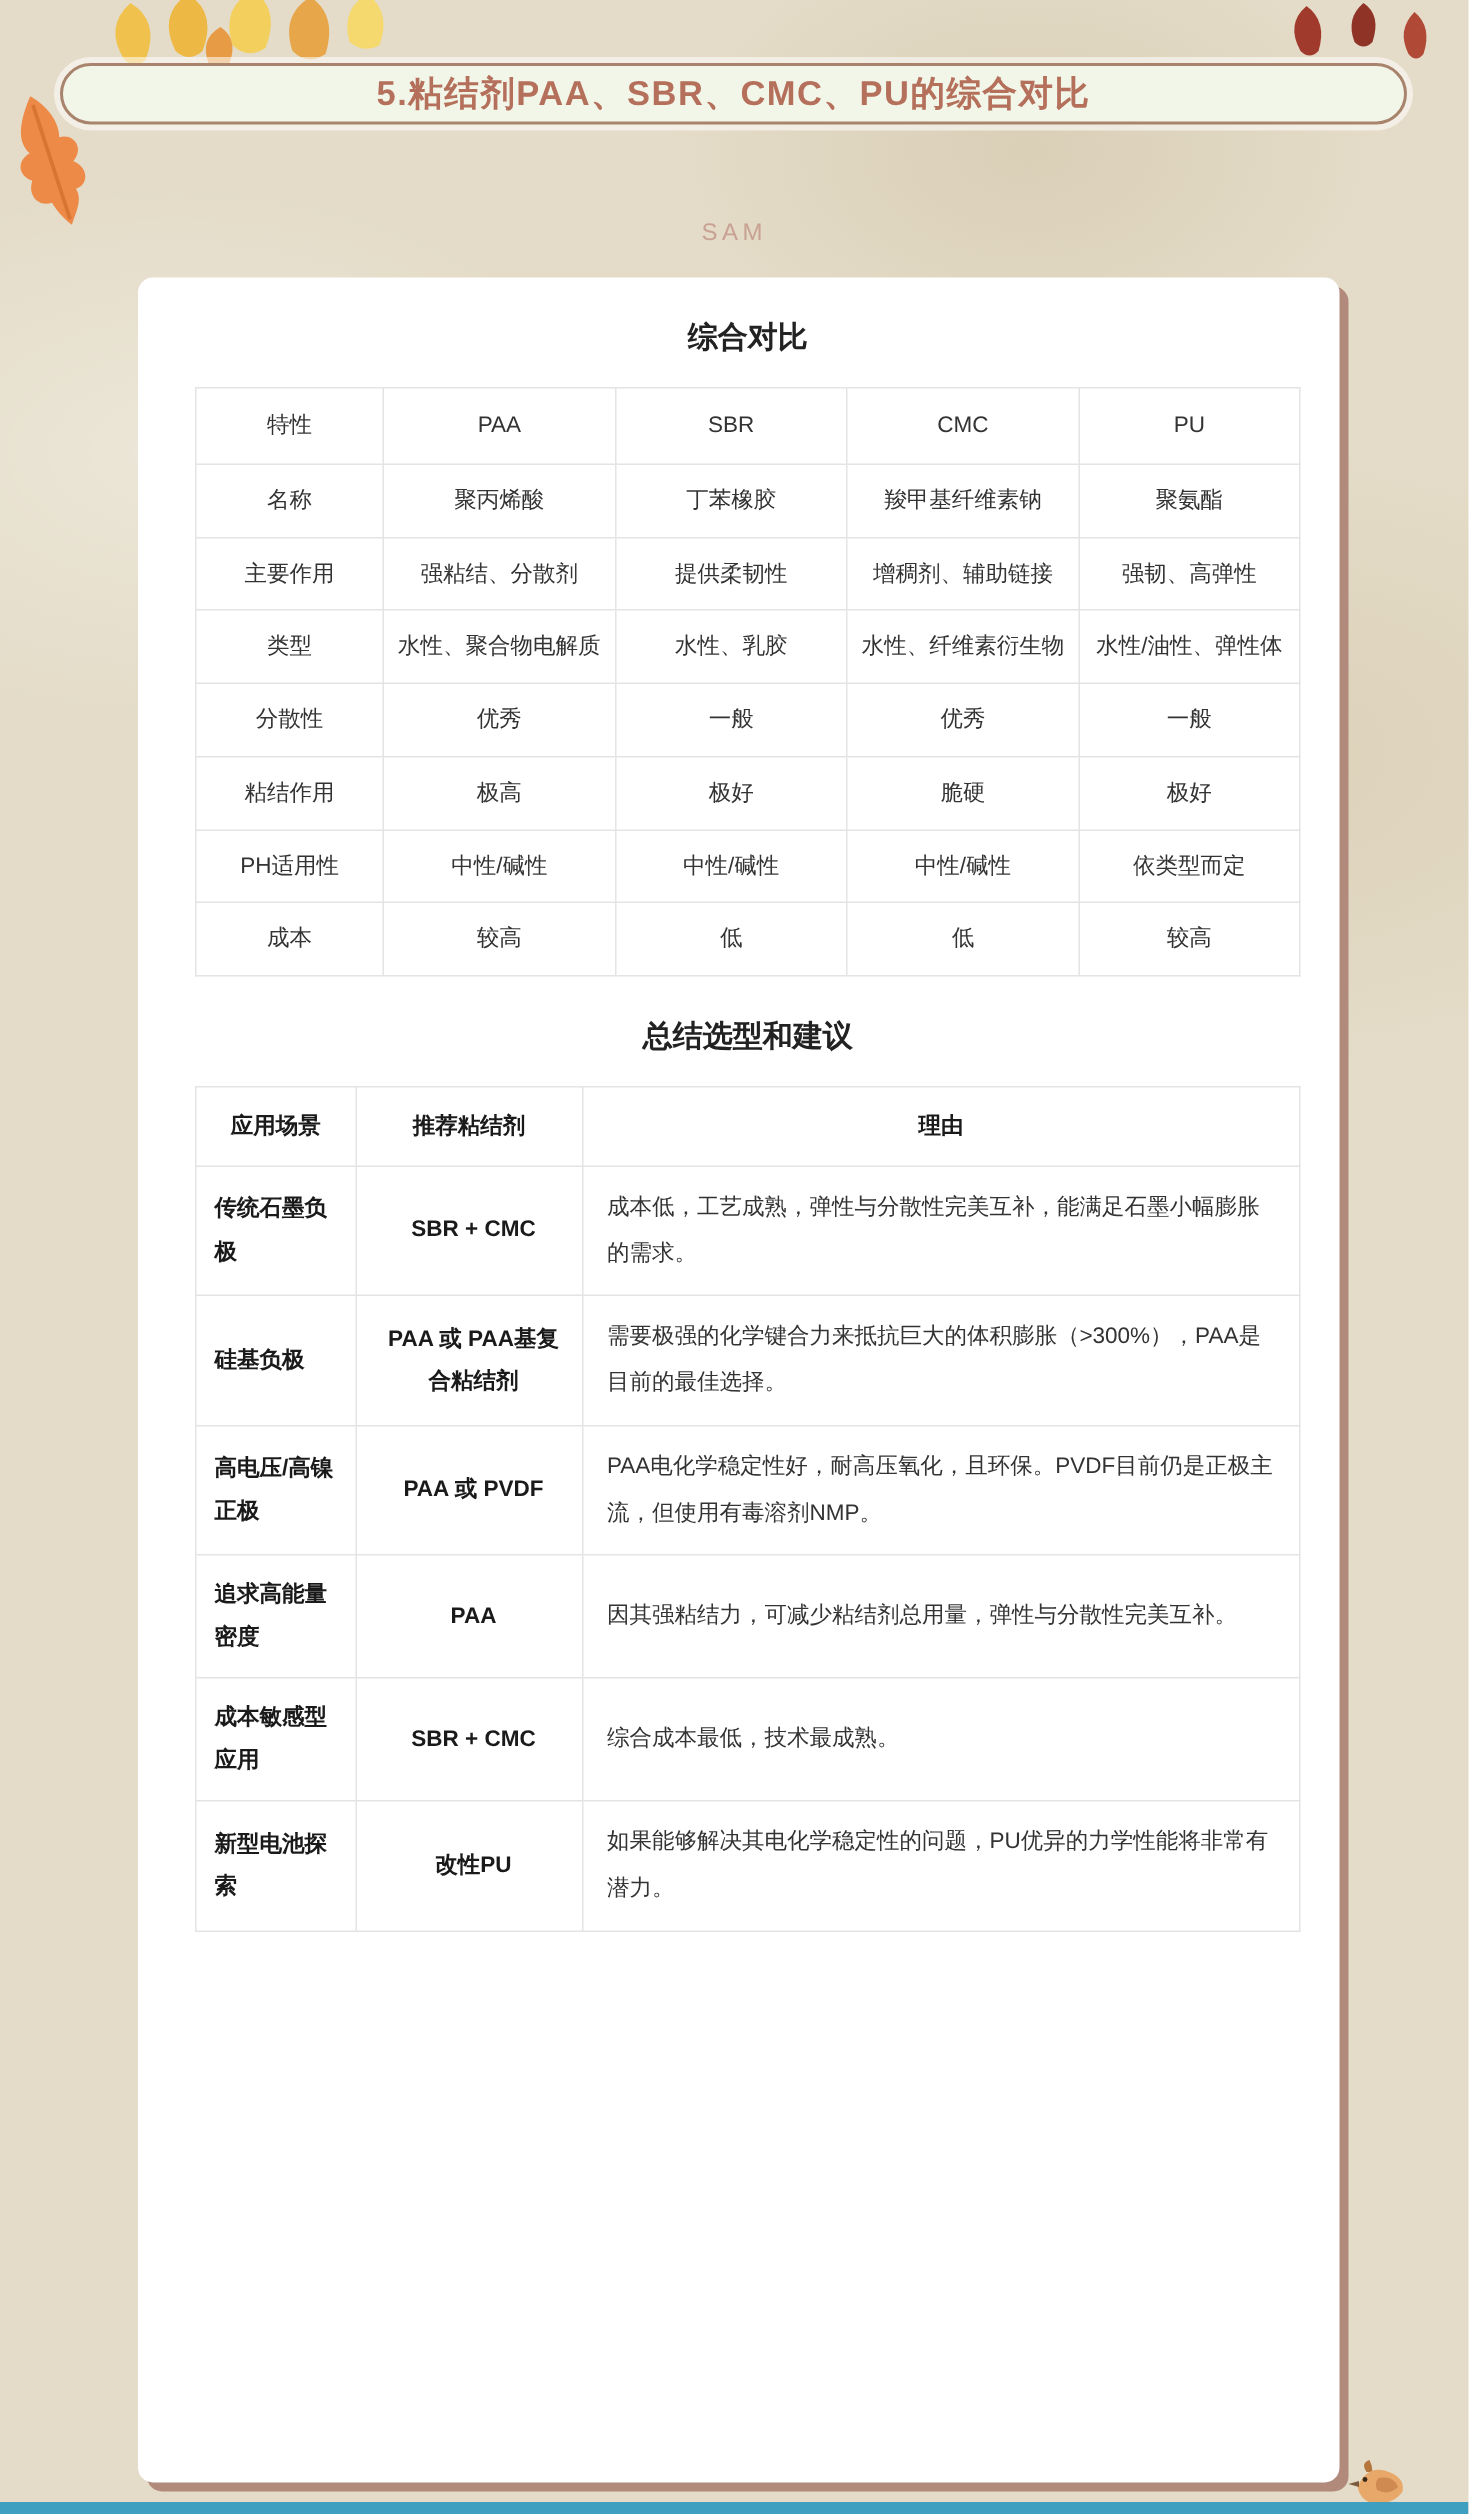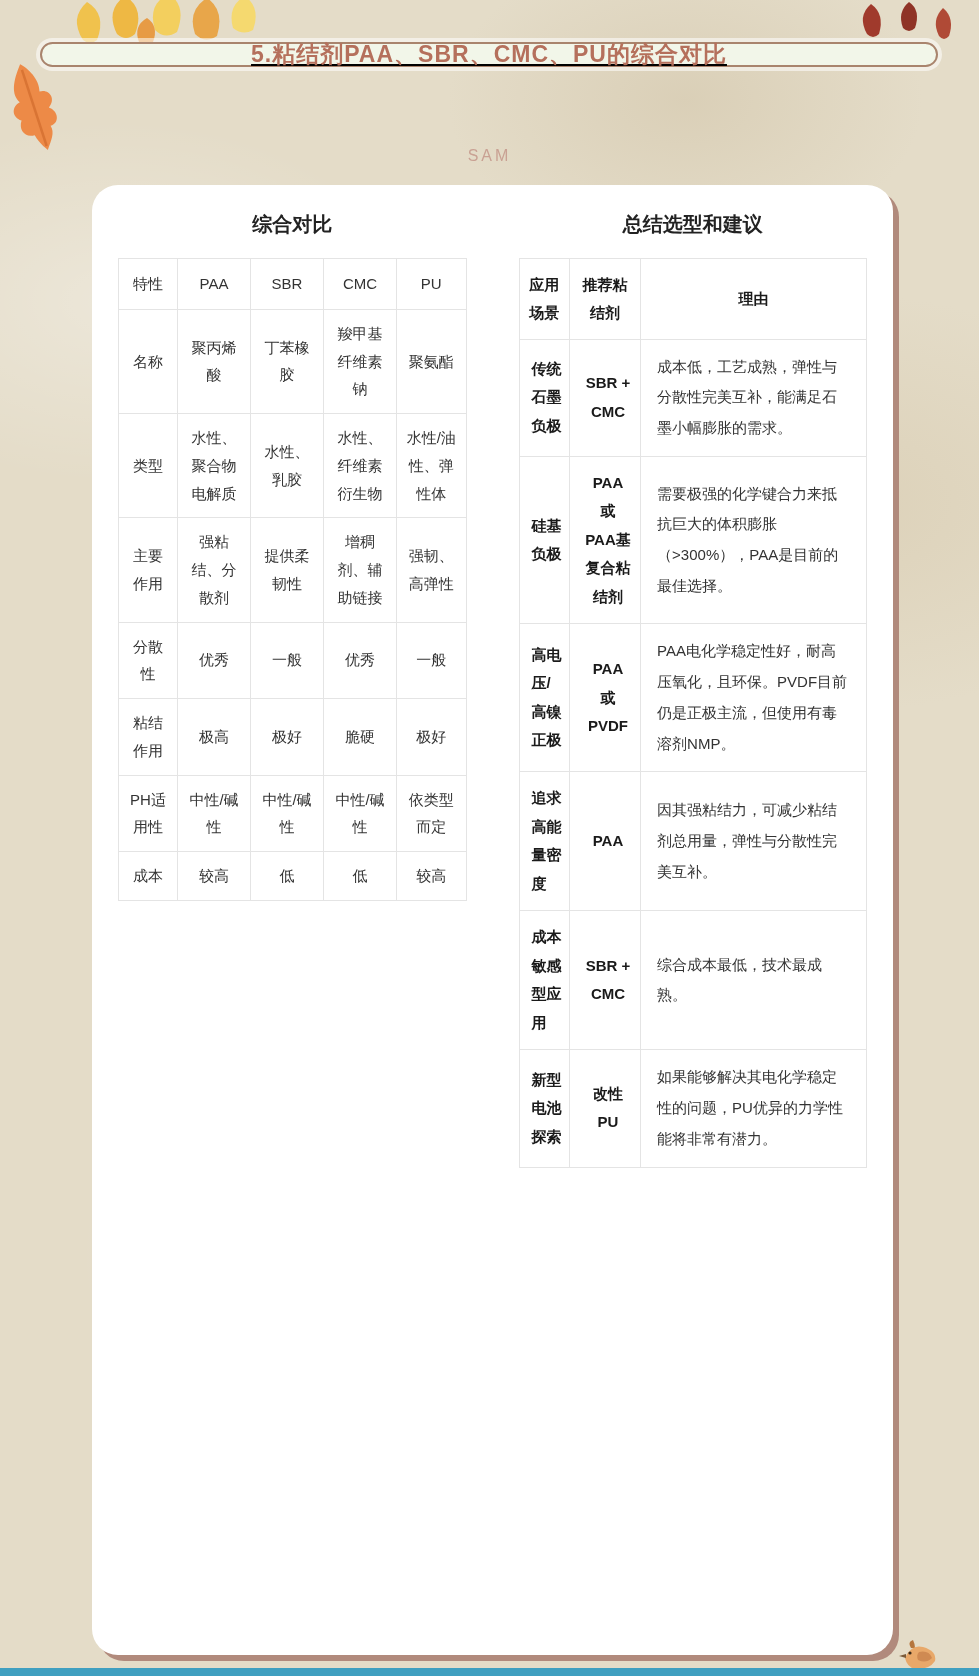--- a/index.html
+++ b/index.html
@@ -8,36 +8,36 @@
     font-family:"Liberation Sans","DejaVu Sans",sans-serif;
     background-color:#e4dcc8;
     background-image:
       radial-gradient(420px 260px at 12% 18%, rgba(255,255,255,.30), transparent 70%),
       radial-gradient(500px 300px at 85% 30%, rgba(211,196,166,.45), transparent 70%),
       radial-gradient(600px 400px at 50% 75%, rgba(255,255,255,.22), transparent 70%),
       radial-gradient(340px 220px at 70% 6%, rgba(203,188,158,.40), transparent 70%),
       radial-gradient(260px 180px at 30% 55%, rgba(255,255,255,.18), transparent 70%);
   }
   .banner{
-    position:absolute;left:40px;top:42px;width:898px;height:25px;box-sizing:border-box;
+    position:absolute;left:40px;top:42px;width:898px;height:41px;box-sizing:border-box;
     background:#f2f6e9;border:2px solid #a9846d;border-radius:21px;
     box-shadow:0 0 0 4px rgba(255,255,255,.55);
-    display:flex;align-items:center;justify-content:center;text-decoration:underline;
+    display:flex;align-items:center;justify-content:center;
   }
   .banner .banner-text{
     font-size:23px;font-weight:bold;color:#b5705c;letter-spacing:1px;
   }
   .watermark{
     position:absolute;top:147px;left:0;width:100%;text-align:center;
     font-size:16px;font-weight:normal;color:#c9a193;letter-spacing:3px;
   }
   .card{
     position:absolute;left:92px;top:185px;width:801px;height:1470px;box-sizing:border-box;
-    background:#ffffff;border-radius:26px;box-shadow:6px 6px 0 #b18a7c;
-    display:flex;flex-direction:row;
+    background:#ffffff;border-radius:10px;box-shadow:6px 6px 0 #b18a7c;
+    display:flex;flex-direction:column;padding-left:12px;
   }
   .card-section{padding:0 26px;}
   .section-title{
     text-align:center;font-size:20px;font-weight:bold;color:#222;
     margin:26px 0 20px;
   }
   table{width:100%;border-collapse:collapse;font-size:15px;color:#333;table-layout:fixed;}
   th,td{border:1px solid #e4e4e4;padding:10px 8px;text-align:center;vertical-align:middle;line-height:1.85;word-break:break-word;}
   .t1 th{font-weight:400;padding:11px 8px;}
   .t2 th{font-weight:700;color:#1a1a1a;padding:12px 8px;}
@@ -110,32 +110,32 @@
         </thead>
         <tbody>
           <tr>
             <td>名称</td>
             <td>聚丙烯酸</td>
             <td>丁苯橡胶</td>
             <td>羧甲基纤维素钠</td>
             <td>聚氨酯</td>
           </tr>
           <tr>
+            <td>主要作用</td>
+            <td>强粘结、分散剂</td>
+            <td>提供柔韧性</td>
+            <td>增稠剂、辅助链接</td>
+            <td>强韧、高弹性</td>
+          </tr>
+          <tr>
             <td>类型</td>
             <td>水性、聚合物电解质</td>
             <td>水性、乳胶</td>
             <td>水性、纤维素衍生物</td>
             <td>水性/油性、弹性体</td>
-          </tr>
-          <tr>
-            <td>主要作用</td>
-            <td>强粘结、分散剂</td>
-            <td>提供柔韧性</td>
-            <td>增稠剂、辅助链接</td>
-            <td>强韧、高弹性</td>
           </tr>
           <tr>
             <td>分散性</td>
             <td>优秀</td>
             <td>一般</td>
             <td>优秀</td>
             <td>一般</td>
           </tr>
           <tr>
             <td>粘结作用</td>

